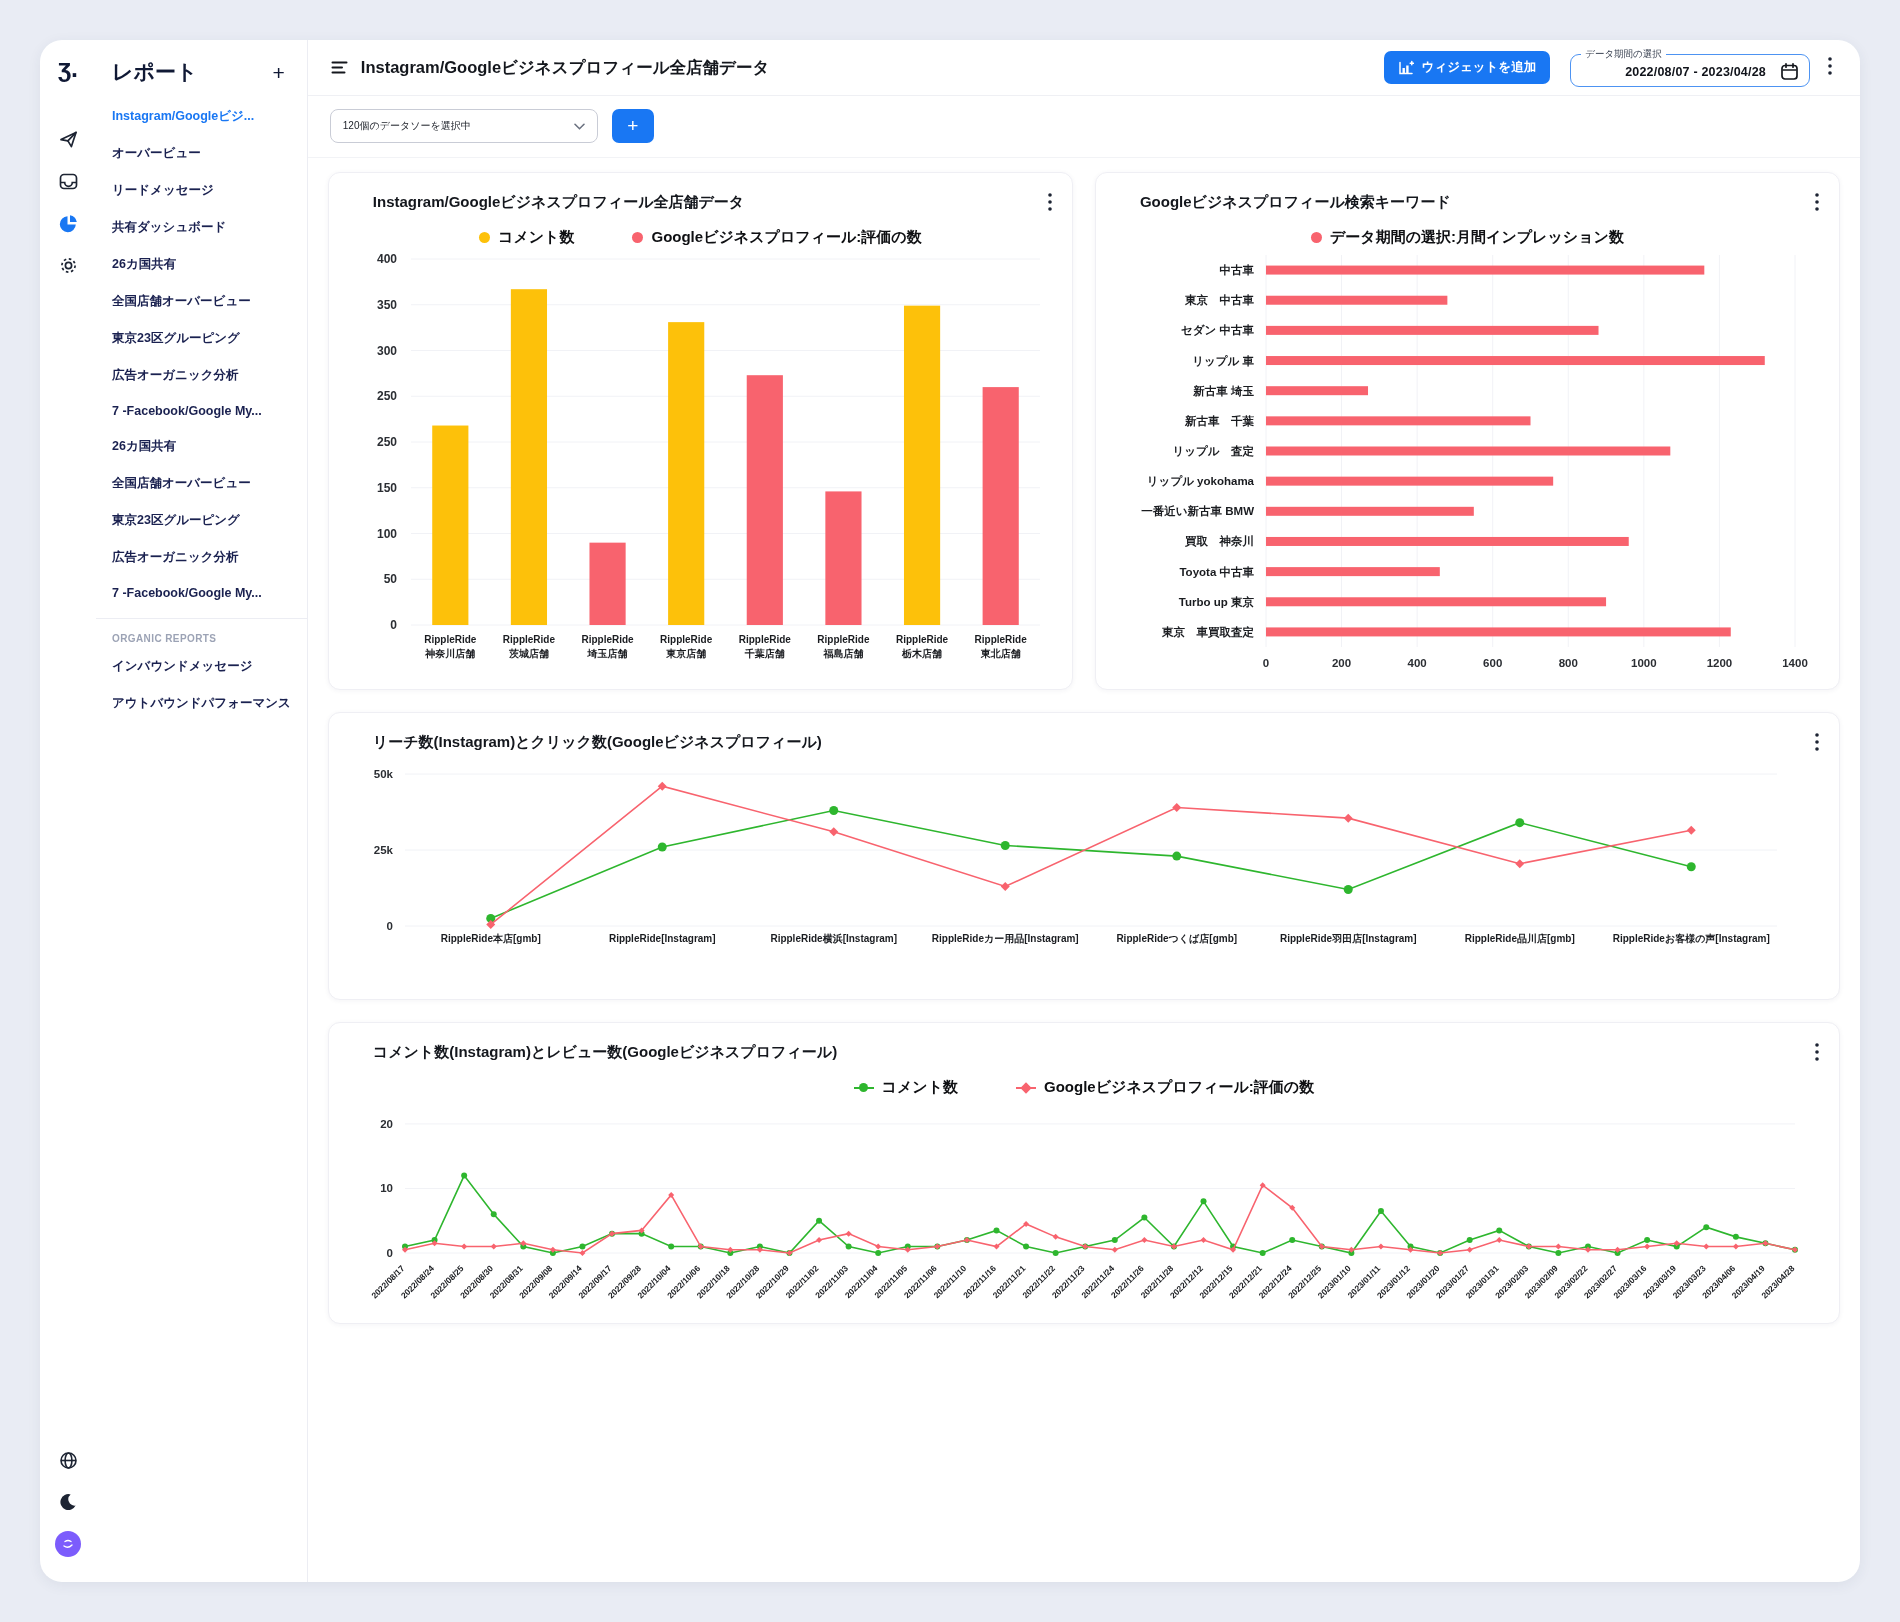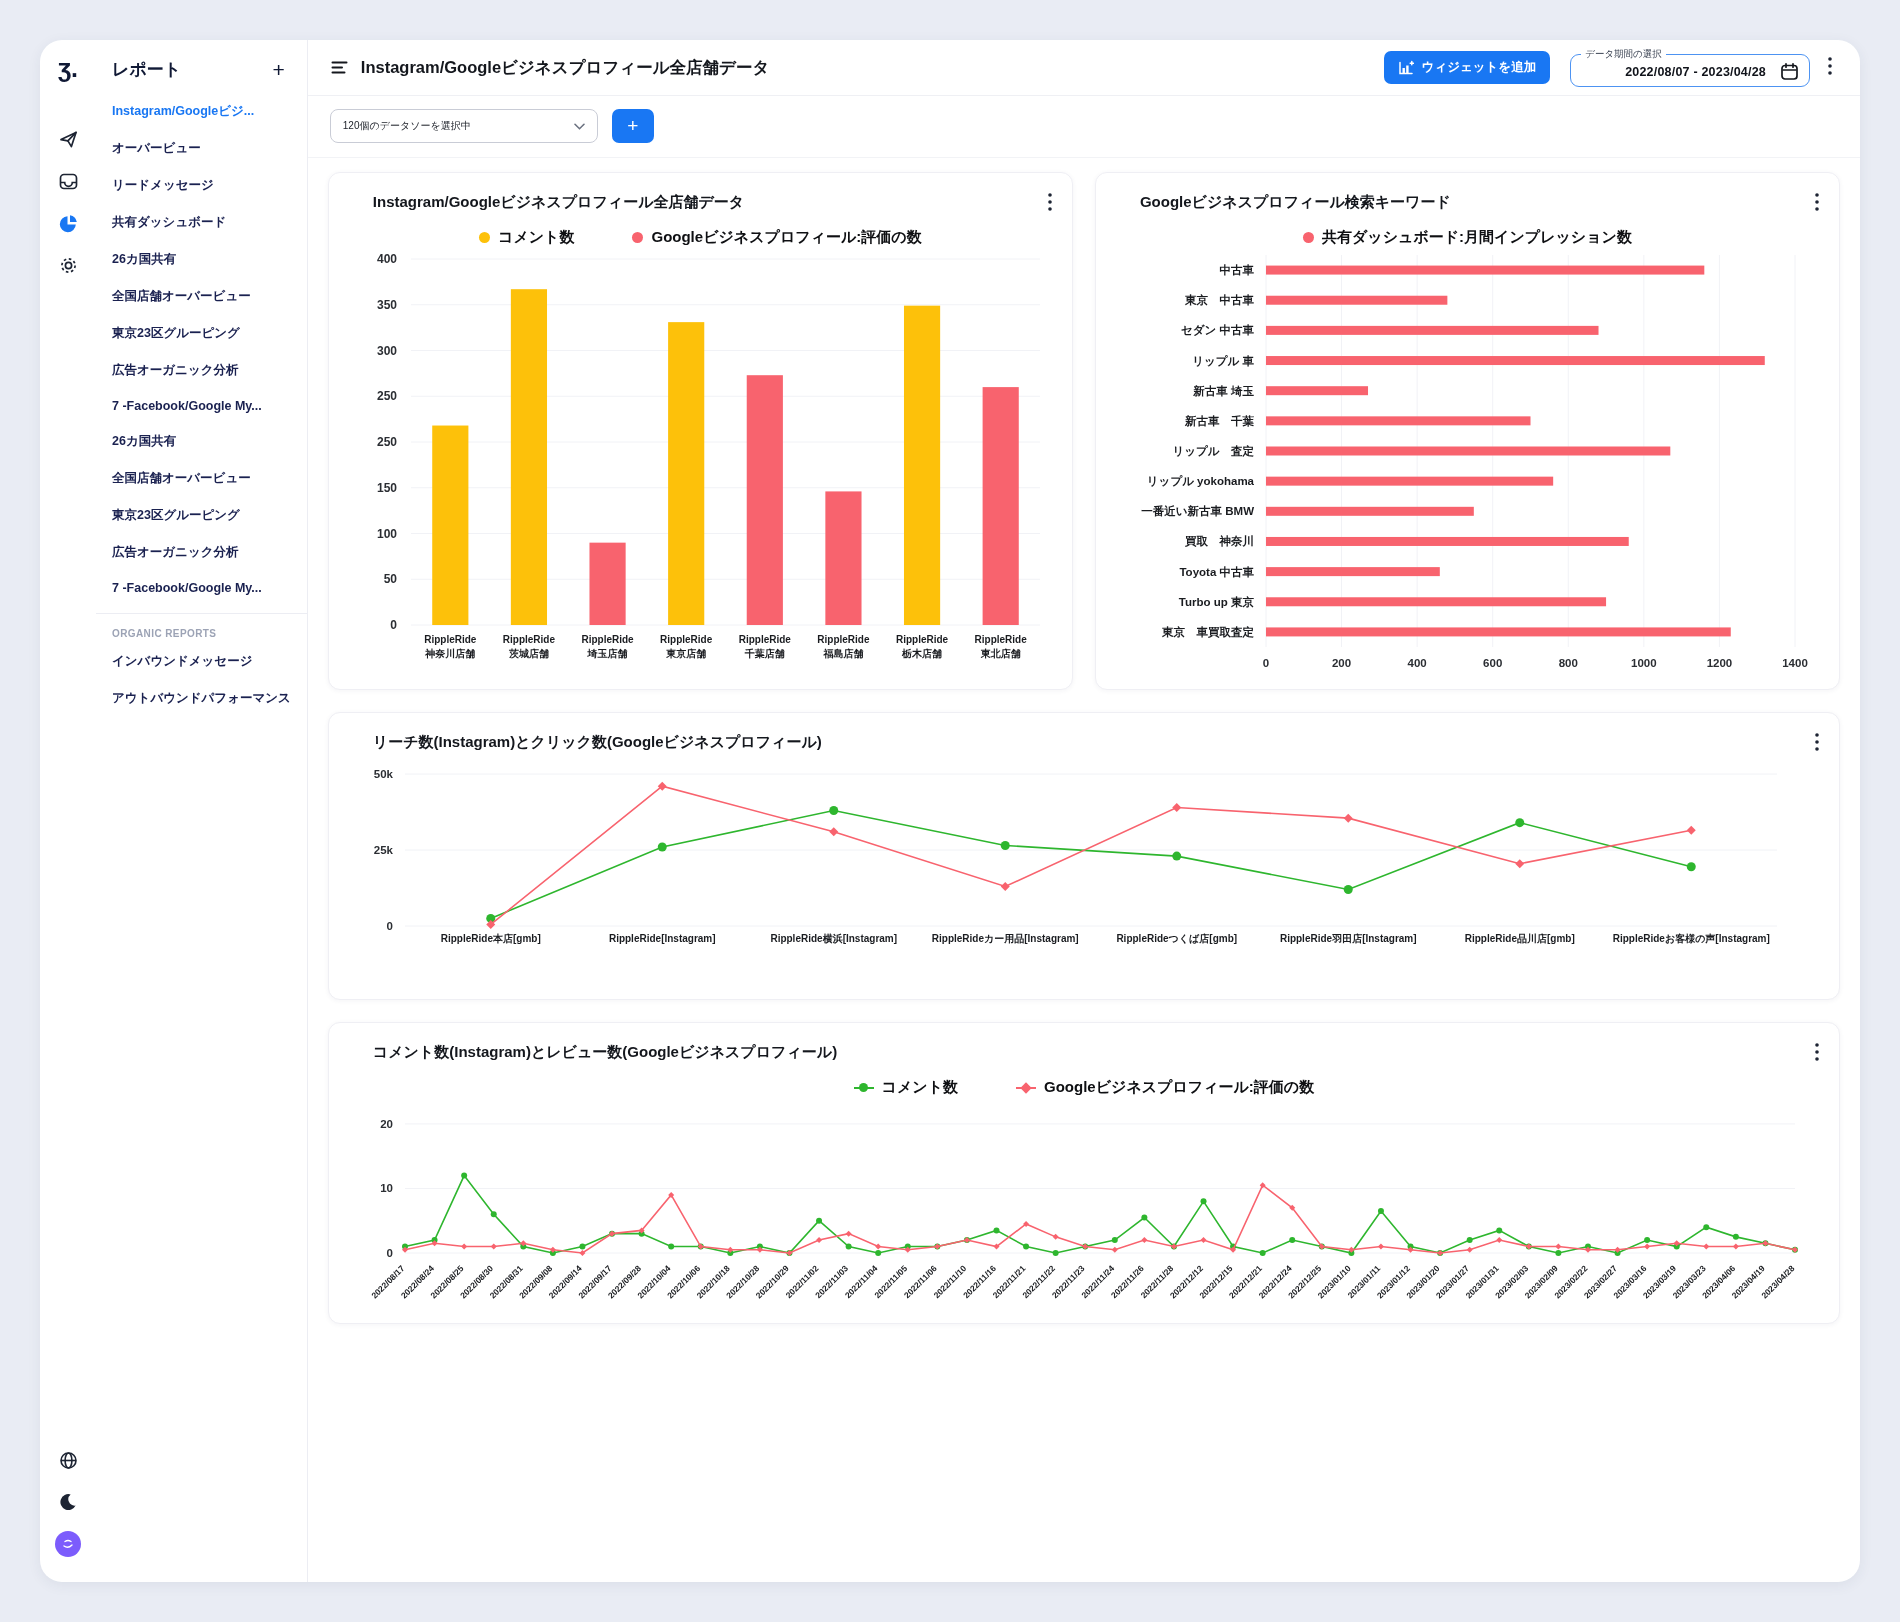--- a/index.html
+++ b/index.html
@@ -12,21 +12,21 @@
   .rail { flex:0 0 56px; display:flex; flex-direction:column; align-items:center; padding:16px 0 14px; }
   .rail .logo { font-size:25px; font-weight:700; color:#101935; line-height:1; margin-bottom:40px; }
   .rail-btn { width:36px; height:36px; border:none; background:transparent; display:flex; align-items:center;
               justify-content:center; cursor:pointer; margin-bottom:6px; border-radius:8px; }
   .rail-spacer { flex:1; }
   .avatar { width:26px; height:26px; border-radius:50%; background:#7C5CFC; display:flex; align-items:center; justify-content:center; }
 
   
   .sidebar { flex:0 0 210px; border-right:1px solid #ECEDF3; padding-top:18px; display:flex; flex-direction:column; }
   .sidebar-head { display:flex; align-items:center; justify-content:space-between; padding:0 22px 0 16px; }
-  .sidebar-title { font-size:17px; font-weight:700; color:#101935; }
+  .sidebar-title { font-size:21px; font-weight:700; color:#101935; }
   .add-report { border:none; background:none; font-size:21px; font-weight:400; color:#101935; cursor:pointer; line-height:1; }
   .report-list { margin-top:12px; }
   .report-item { padding:10px 16px; font-size:12.5px; font-weight:600; color:#1A2150; cursor:pointer; white-space:nowrap;
                  overflow:hidden; text-overflow:ellipsis; }
   .report-item.active { color:#1977F3; }
   .section-divider { border-top:1px solid #ECEDF3; margin-top:8px; }
   .section-label { padding:14px 16px 4px; font-size:10px; font-weight:700; color:#9CA3B5; letter-spacing:.4px; }
 
   
   .main { flex:1; min-width:0; display:flex; flex-direction:column; }
@@ -277,21 +277,21 @@
           <button class="kebab kebab-btn">
             <svg width="4" height="18" viewBox="0 0 4 18" fill="#1D2433">
                 <circle cx="2" cy="2" r="1.8"></circle>
                 <circle cx="2" cy="9" r="1.8"></circle>
                 <circle cx="2" cy="16" r="1.8"></circle>
               </svg>
           </button>
           <div class="legend">
               <span class="legend-item">
                 <span class="lg-dot" style="background: rgb(248, 99, 110);"></span>
-                <span>共有ダッシュボード:月間インプレッション数</span>
+                <span>データ期間の選択:月間インプレッション数</span>
               </span>
             </div>
           <div class="plot"><svg width="707" height="432">
                 <line x1="152" x2="152" y1="6" y2="398" stroke="#F1F2F6" stroke-width="1"></line>
                 <text x="152" y="418" text-anchor="middle" font-size="11.5" font-weight="600" fill="#2B2E33">0</text>
                 <line x1="227.57142857142856" x2="227.57142857142856" y1="6" y2="398" stroke="#F1F2F6" stroke-width="1"></line>
                 <text x="227.57142857142856" y="418" text-anchor="middle" font-size="11.5" font-weight="600" fill="#2B2E33">200</text>
                 <line x1="303.1428571428571" x2="303.1428571428571" y1="6" y2="398" stroke="#F1F2F6" stroke-width="1"></line>
                 <text x="303.1428571428571" y="418" text-anchor="middle" font-size="11.5" font-weight="600" fill="#2B2E33">400</text>
                 <line x1="378.71428571428567" x2="378.71428571428567" y1="6" y2="398" stroke="#F1F2F6" stroke-width="1"></line>

